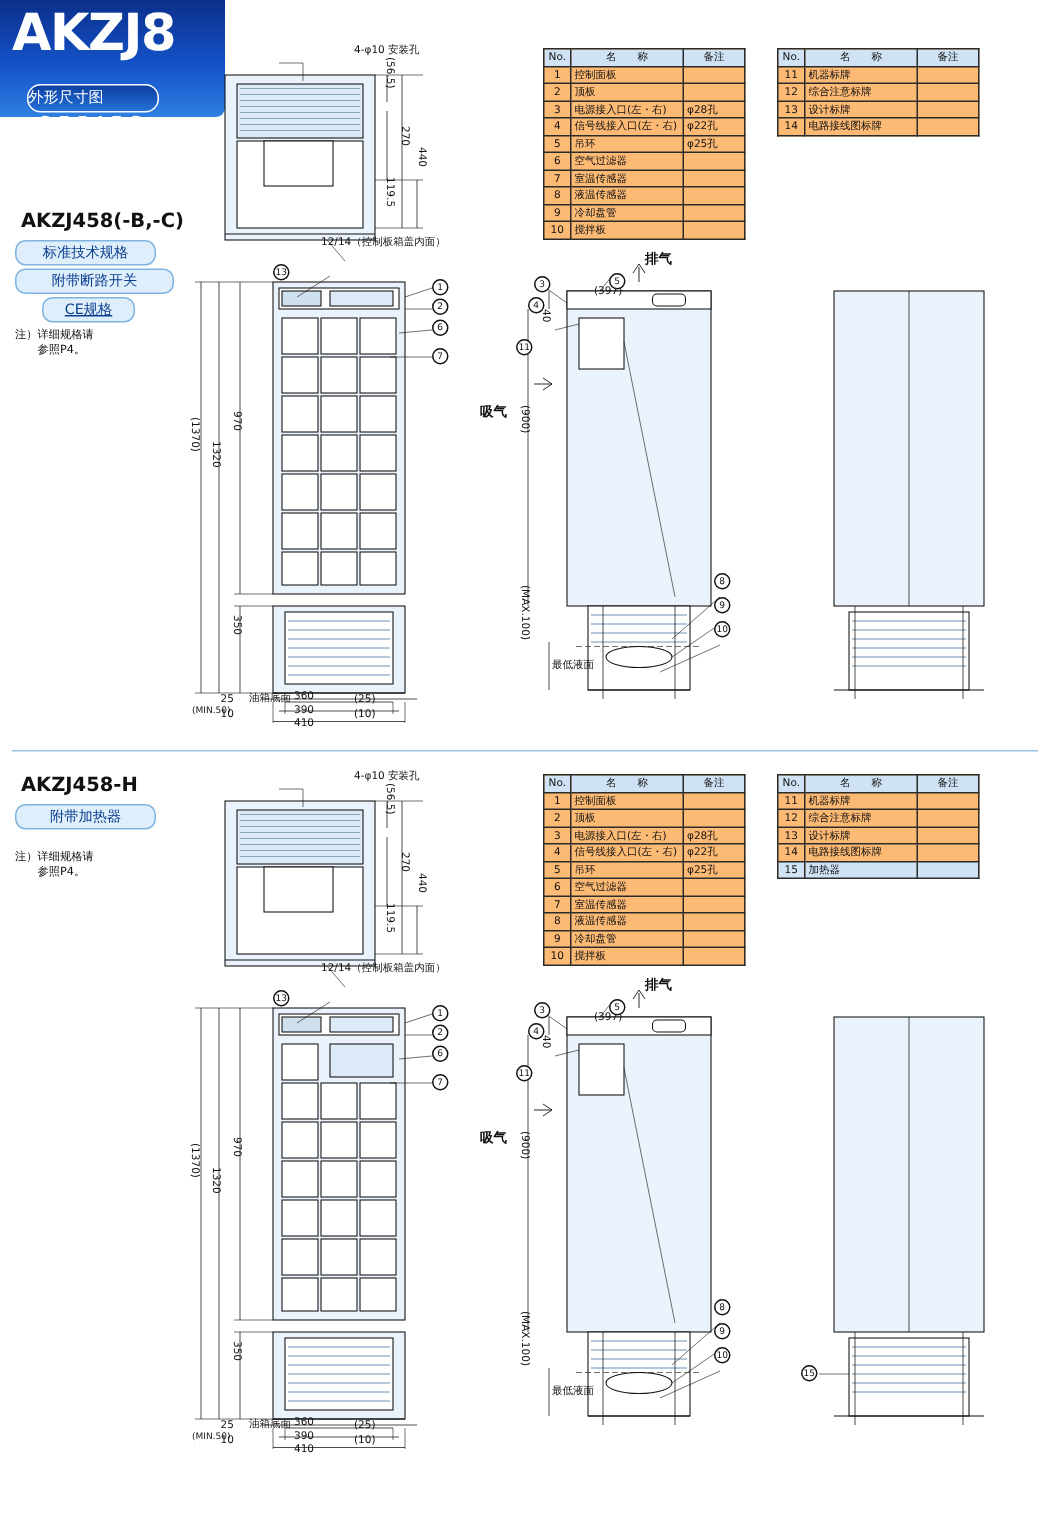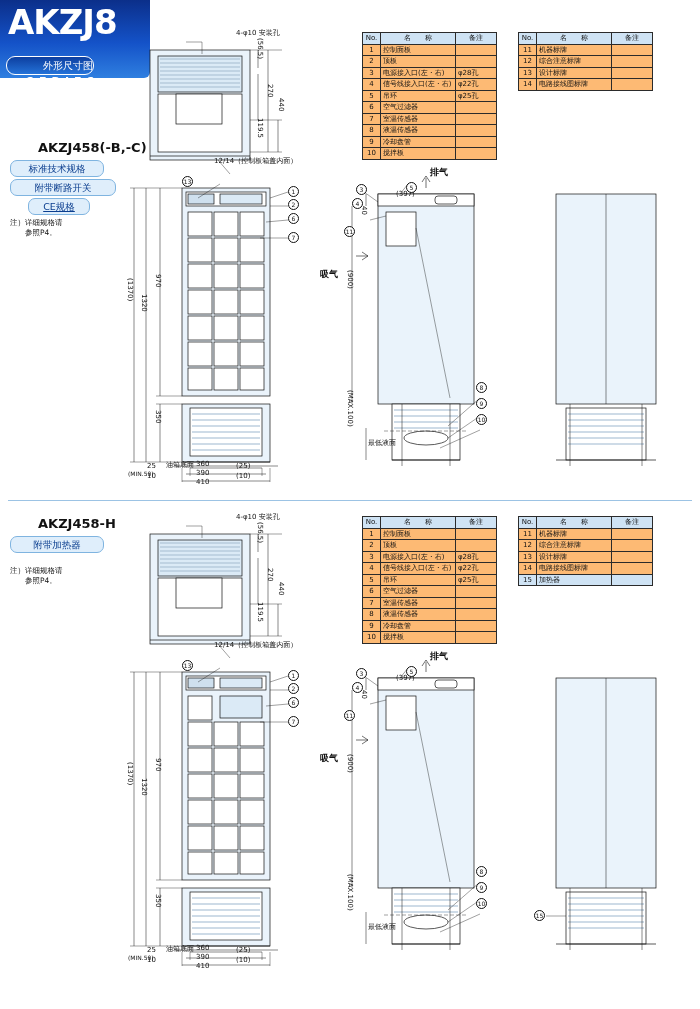--- a/index.html
+++ b/index.html
@@ -23,31 +23,31 @@
     position:absolute;left:8px;top:2px;color:#fff;
     font-size:34px;font-weight:bold;letter-spacing:-1px;
     font-family:"DejaVu Sans","Liberation Sans",sans-serif;
   }
   .banner .series{
     position:absolute;left:26px;top:38px;color:#fff;
     font-size:11px;letter-spacing:5px;font-weight:bold;margin-top:37px;
   }
   .pill{
     position:absolute;border-radius:9px;color:#fff;
-    font-size:10px;text-align:right;line-height:17px;height:17px;
+    font-size:10px;text-align:left;line-height:17px;height:17px;margin-left:12px;
   }
   .pill.shape{
     left:6px;top:56px;width:86px;
     background:linear-gradient(180deg,#0d3fa0,#2472d8);
     border:1px solid #fff;
   }
 
   
   .model-title{
-    position:absolute;font-size:13px;font-weight:bold;color:#111;margin-left:24px;
+    position:absolute;font-size:13px;font-weight:bold;color:#111;
   }
   .tag{
     position:absolute;height:15px;line-height:15px;font-size:9.5px;
     color:#0b3e8f;background:#dfeefb;border:1px solid #7fb4e0;
     border-radius:7px;text-align:center;
   }
   .note{
     position:absolute;font-size:7.5px;color:#111;line-height:10px;
   }
 

